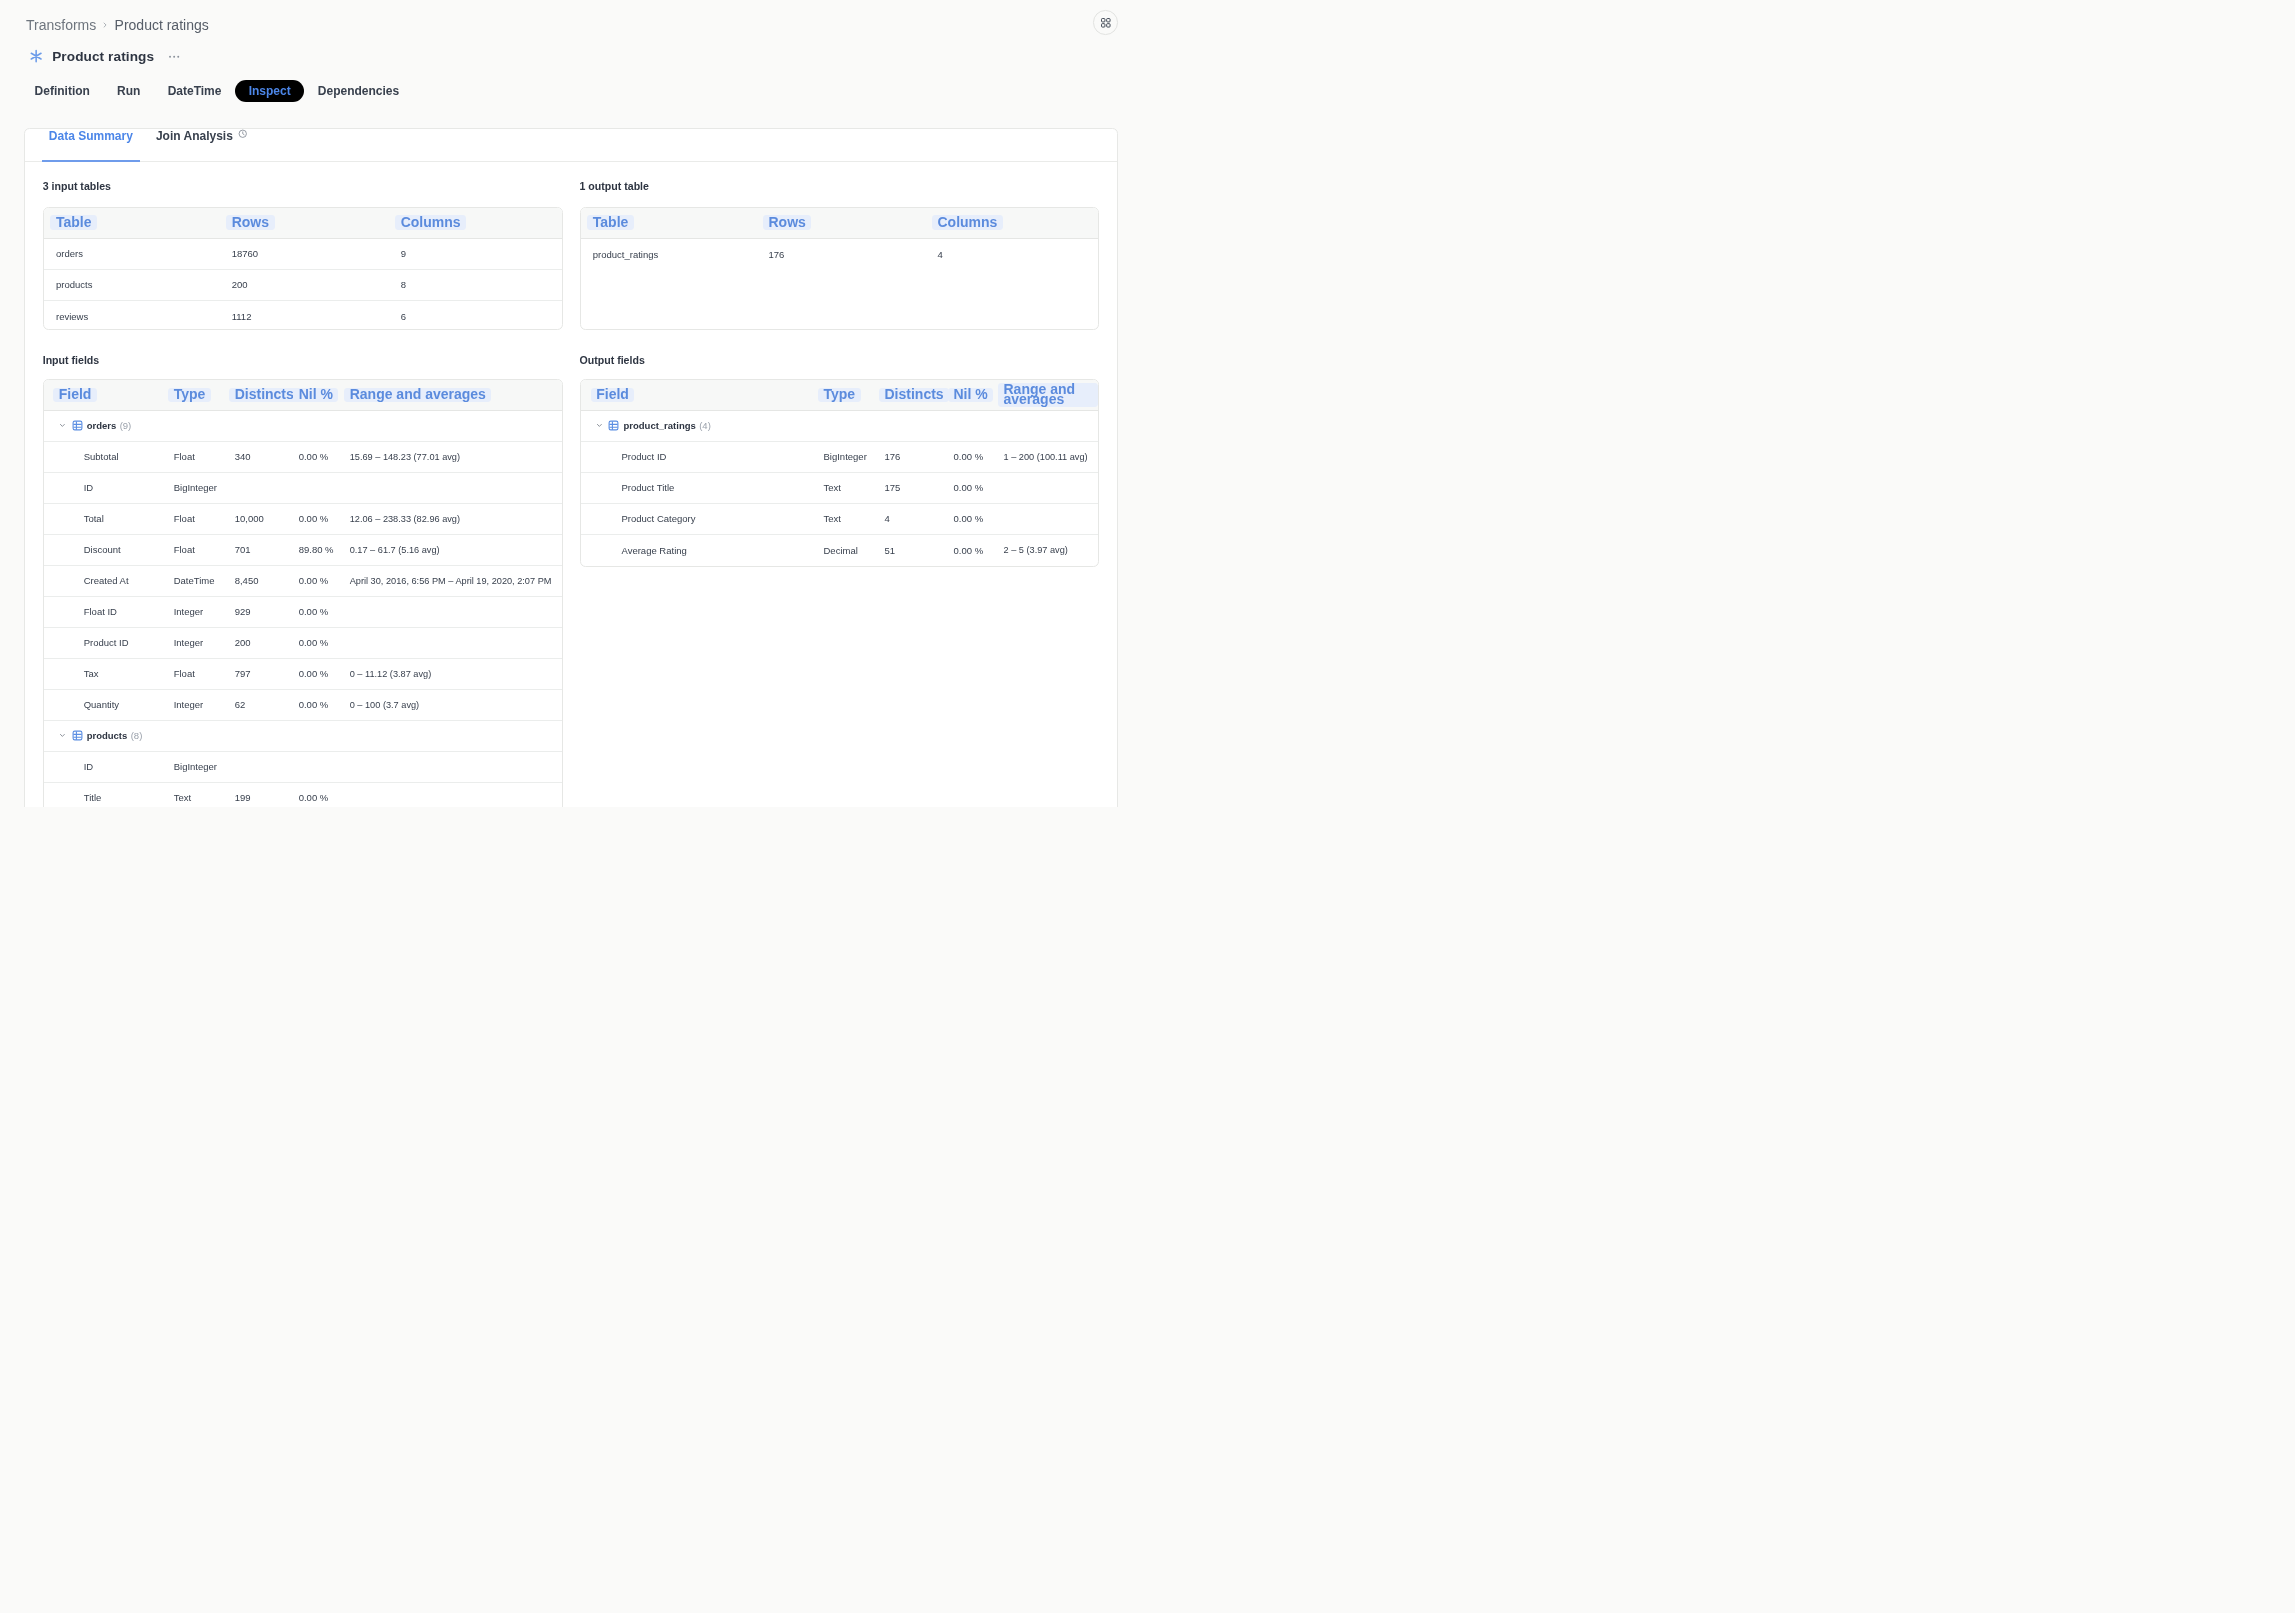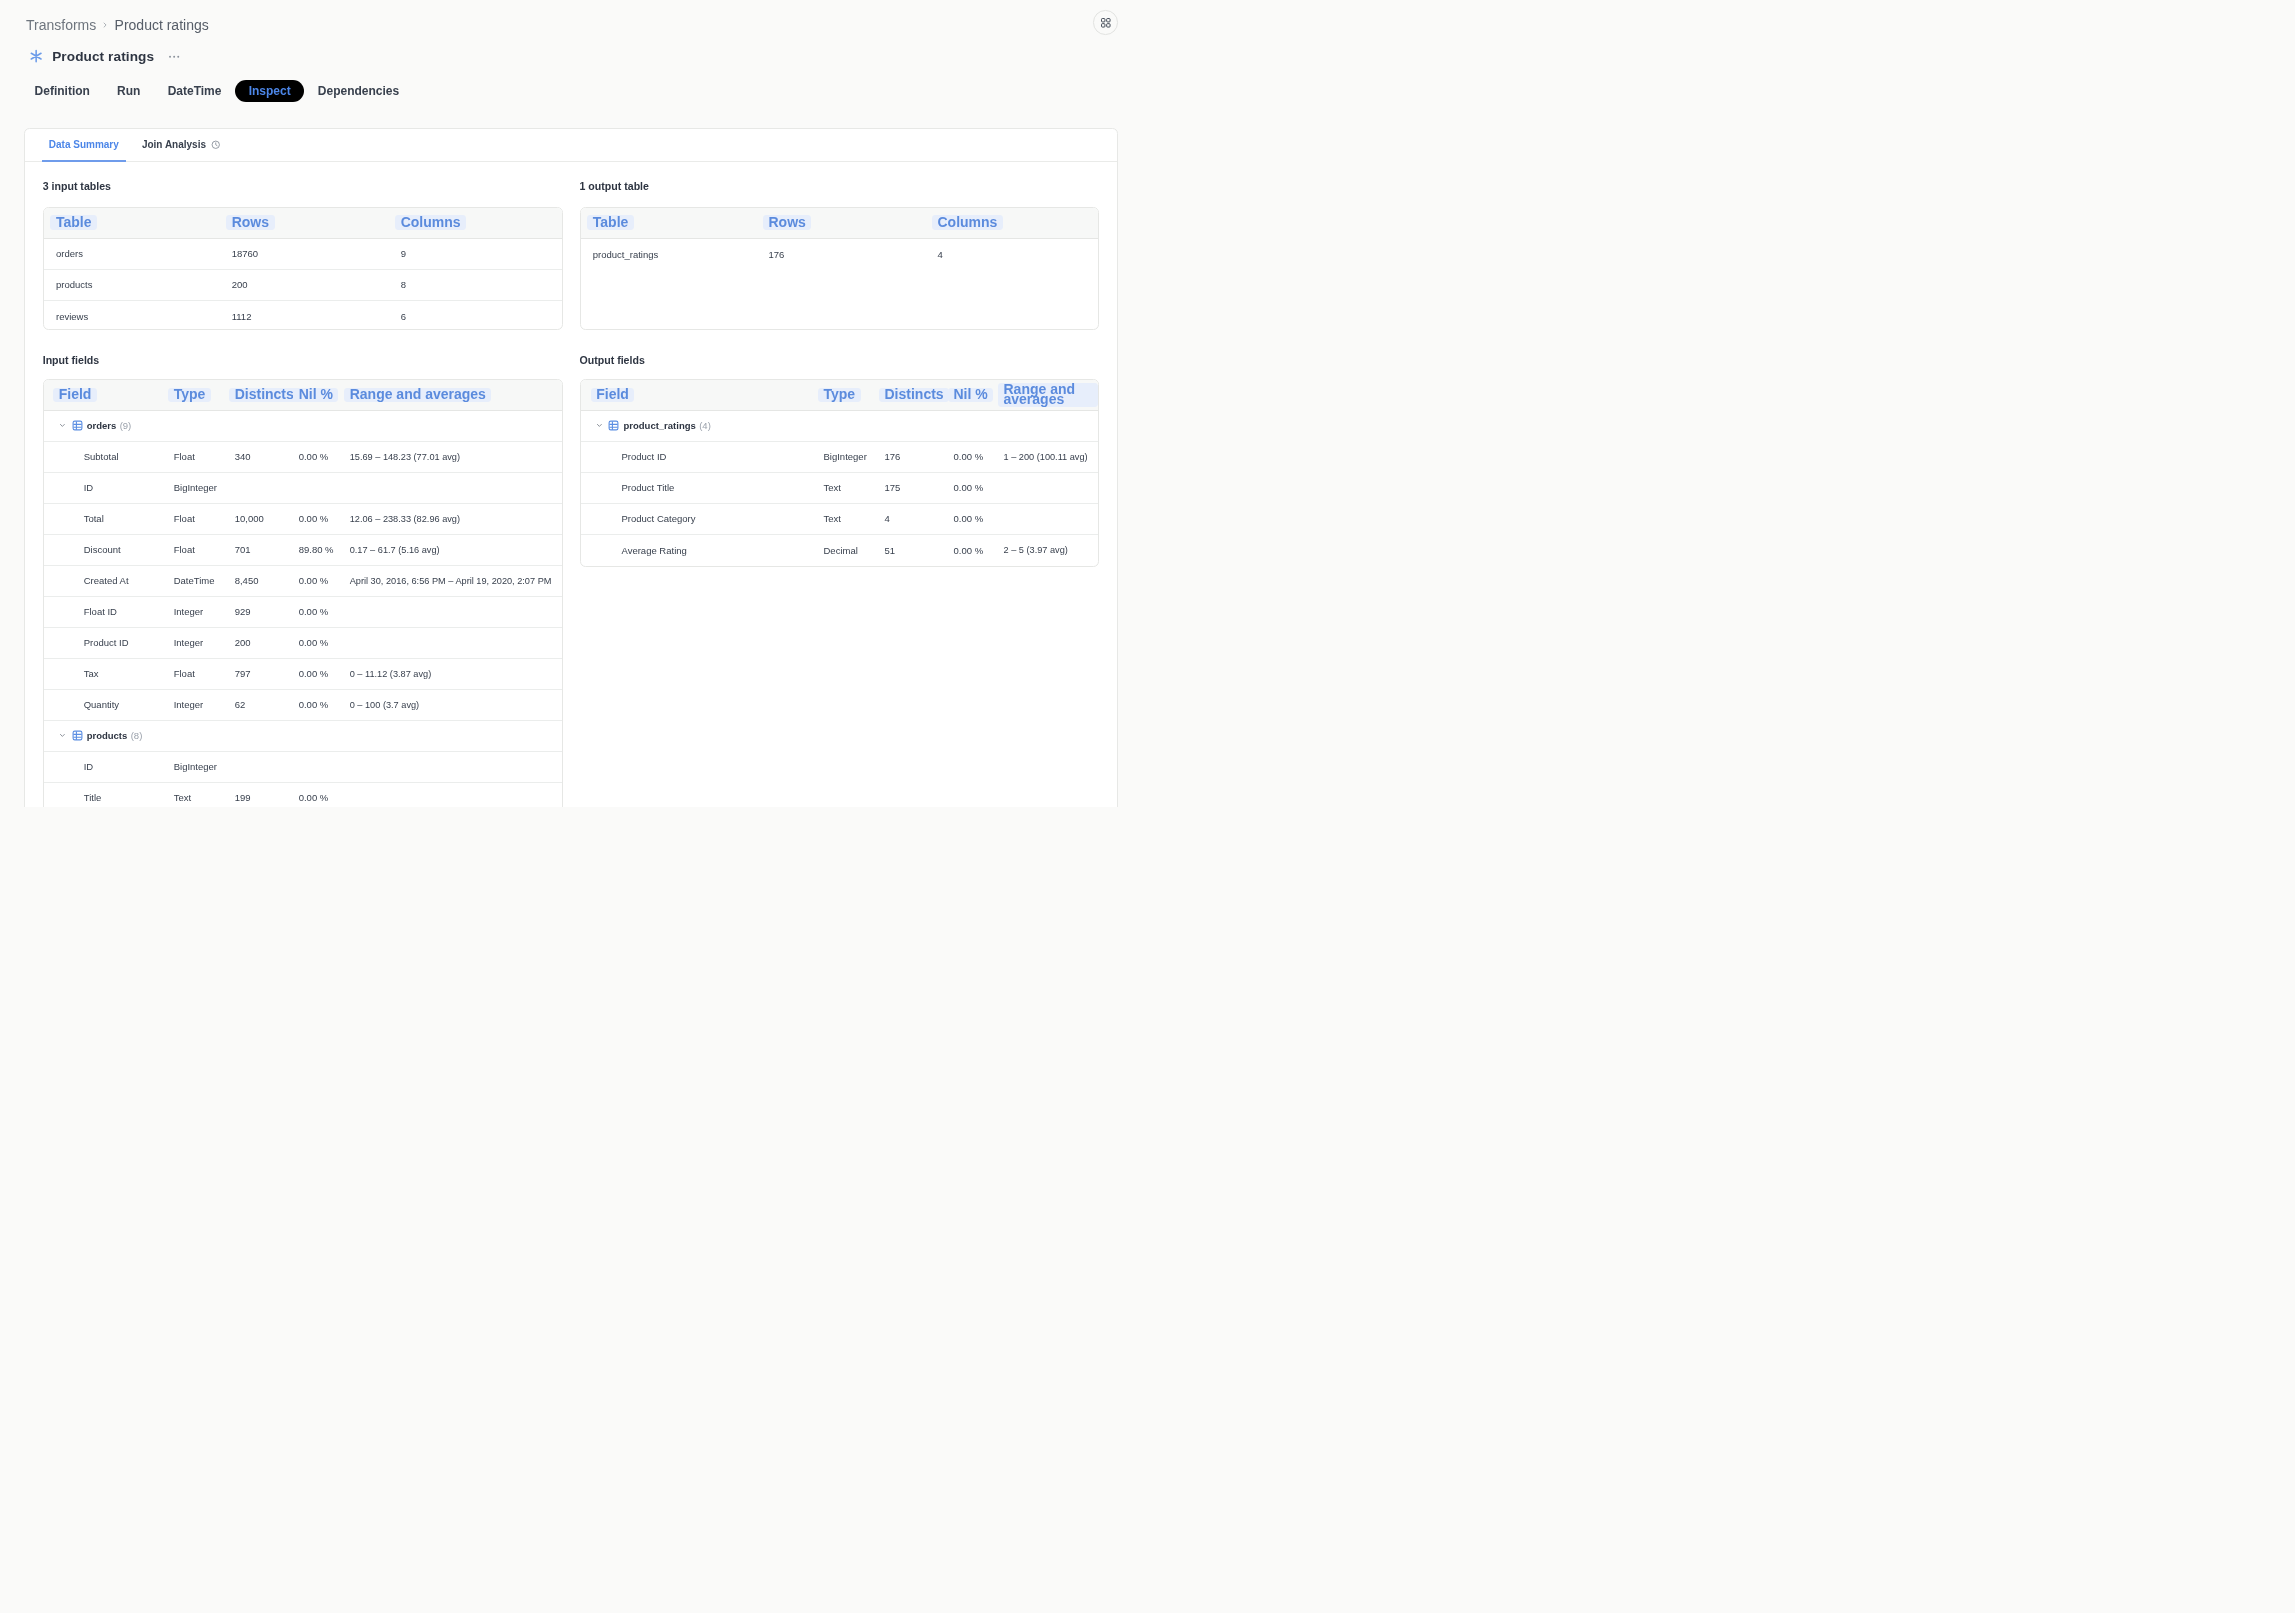--- a/index.html
+++ b/index.html
@@ -18,22 +18,22 @@
   .title-row{position:absolute;left:29px;top:49px;display:flex;align-items:center;gap:8.9px}
   .page-title{font-size:13.6px;font-weight:700;color:#2e3542;margin:0;letter-spacing:0.1px}
   .more-btn{border:none;background:none;padding:1.4px;margin-left:3.4px;display:flex;cursor:pointer}
   .nav-tabs{position:absolute;left:21px;top:80px;display:flex}
   .nav-tab{padding:5.5px 13.6px;font-size:12px;font-weight:600;color:#39414e;border-radius:681px;cursor:pointer;line-height:11px}
   .nav-tab.active{background:#000000;color:#4c86e8}
   
   .main-card{position:absolute;left:24px;top:128px;width:1094px;height:723px;background:#fff;
     border:0.7px solid #e7e8e6;border-radius:5.5px;box-sizing:border-box;overflow:hidden}
   .tabbar{height:33px;border-bottom:0.7px solid #eaebe9;display:flex;align-items:stretch;padding-left:17px;box-sizing:border-box}
-  .itab{display:flex;align-items:center;gap:4.8px;padding:0 6.8px;margin-right:9.5px;margin-bottom:-0.7px;
-    font-size:10px;font-weight:600;color:#39414e;border-bottom:2px solid transparent;cursor:pointer}
+  .itab{display:flex;gap:4.8px;padding:0 6.8px;margin-right:9.5px;margin-bottom:-0.7px;
+    font-size:12px;font-weight:600;color:#39414e;border-bottom:2px solid transparent;cursor:pointer}
   .itab.active{color:#4c86e8;border-bottom-color:#6f9ceb}
   .content{padding:0 17.7px;display:grid;grid-template-columns:1fr 1fr;column-gap:17px}
   .sec-heading{font-size:10.6px;font-weight:700;color:#2e3542;line-height:13.6px}
   .sh1{margin-top:18px}
   .sh2{margin-top:24.6px}
   .mt1{margin-top:13px}
   .mt2{margin-top:11px}
   
   .mini-table{border:0.7px solid #e6e7e5;border-radius:5.5px;background:#fff;overflow:hidden;box-sizing:border-box}
   .tables-card{height:123px}

